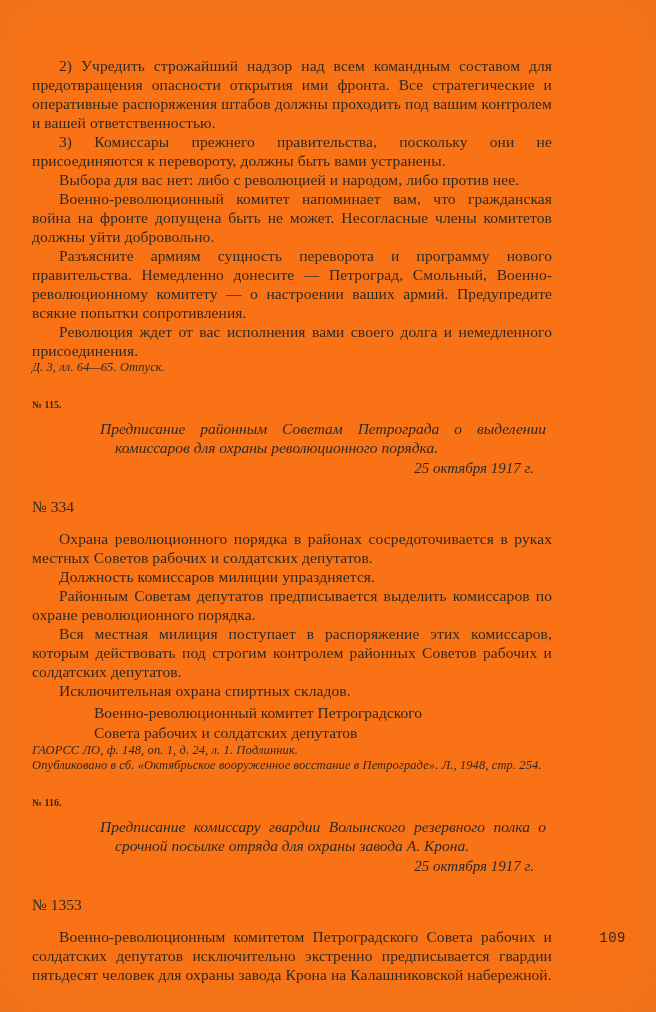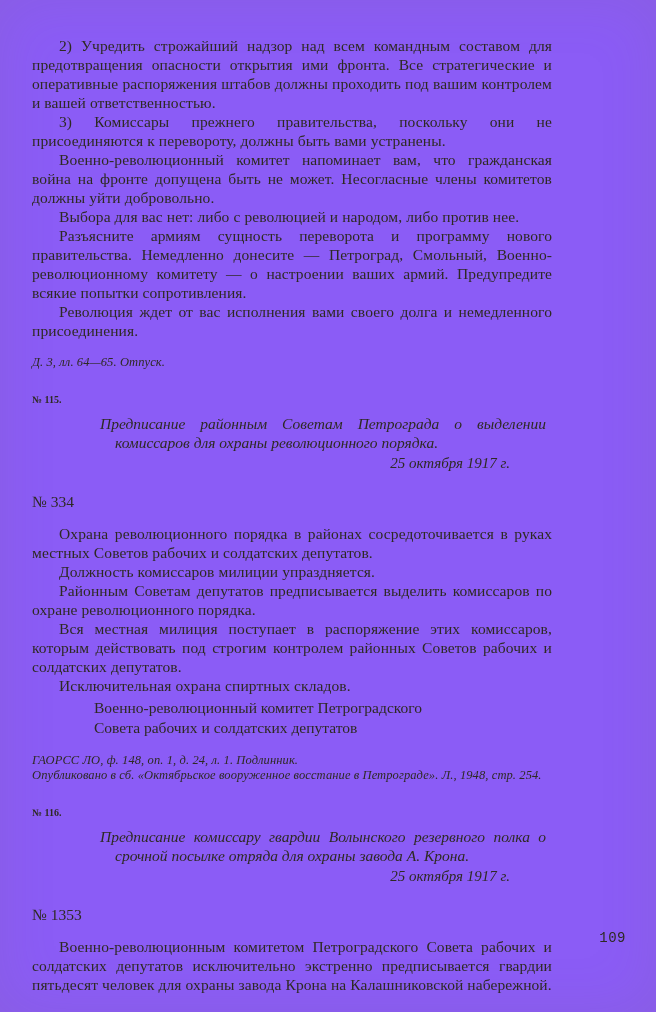--- a/index.html
+++ b/index.html
@@ -1,71 +1,71 @@
 <!DOCTYPE html>
 <html lang="ru"><head>
 <meta charset="utf-8">
 <style>
   html, body { margin:0; padding:0; background:#dedbd3; }
   .page {
     position:relative;
     width:656px; height:1012px;
     box-sizing:border-box;
     margin:0 auto;
-    padding:36px 104px 0 32px;
+    padding:56px 104px 0 32px;
     background:linear-gradient(105deg, #efebe1 0%, #f5f2ea 28%, #f4f0e7 68%, #edе8dd 100%);
-    background-color:#8b5cf6;
+    background-color:#f97316;
     color:#2e2a23;
     font-family:"Liberation Serif","DejaVu Serif",serif;
     overflow:hidden;
     box-shadow:inset 0 0 60px rgba(120,110,90,0.12);
   }
   p { margin:0; }
   .body-par {
     font-size:15.5px; line-height:19px;
     text-indent:27px; text-align:justify;
     letter-spacing:0.1px;
   }
   .archive-ref {
     font-size:12.5px; font-style:italic;
     line-height:15.5px; letter-spacing:0.1px;
   }
-  .mt-ref { margin-top:15px; }
+  .mt-ref { }
   .doc-head {
     font-size:10px; font-weight:700; margin-top:23px;
   }
   .doc-title {
     font-style:italic; font-size:15.5px; line-height:19px;
     margin:9px 0 0 83px; text-indent:-15px; text-align:justify;
     padding-right:6px;
   }
   .doc-date {
     font-style:italic; font-size:15px;
-    text-align:right; margin:3px 42px 0 0;
+    text-align:right; margin:3px 18px 0 0;
   }
   .doc-no { font-size:15.5px; margin:21px 0 13px; }
   .sig-center {
     text-align:left; font-size:15.5px; line-height:20px;
     margin:3px 0 0 62px;
   }
   .page-number {
     position:absolute; right:30px; bottom:66px;
     font-size:14px; letter-spacing:0.5px;font-family:Liberation Mono, monospace;
   }
 </style>
 </head>
 <body>
 
 <div class="page">
 
   <section>
     <p class="body-par">2) Учредить строжайший надзор над всем командным составом для предотвращения опасности открытия ими фронта. Все стратегические и оперативные распоряжения штабов должны проходить под вашим контролем и вашей ответственностью.</p>
     <p class="body-par">3) Комиссары прежнего правительства, поскольку они не присоединяются к перевороту, должны быть вами устранены.</p>
+    <p class="body-par">Выбора для вас нет: либо с революцией и народом, либо против нее.</p>
     <p class="body-par">Военно-революционный комитет напоминает вам, что гражданская война на фронте допущена быть не может. Несогласные члены комитетов должны уйти добровольно.</p>
-    <p class="body-par">Выбора для вас нет: либо с революцией и народом, либо против нее.</p>
     <p class="body-par">Разъясните армиям сущность переворота и программу нового правительства. Немедленно донесите — Петроград, Смольный, Военно-революционному комитету — о настроении ваших армий. Предупредите всякие попытки сопротивления.</p>
     <p class="body-par">Революция ждет от вас исполнения вами своего долга и немедленного присоединения.</p>
     <p class="archive-ref mt-ref">Д. 3, лл. 64—65. Отпуск.</p>
   </section>
 
   <section>
     <p class="doc-head">№ 115.</p>
     <p class="doc-title">Предписание районным Советам Петрограда о выделении комиссаров для охраны революционного порядка.</p>
     <p class="doc-date">25 октября 1917 г.</p>
     <p class="doc-no">№ 334</p>

